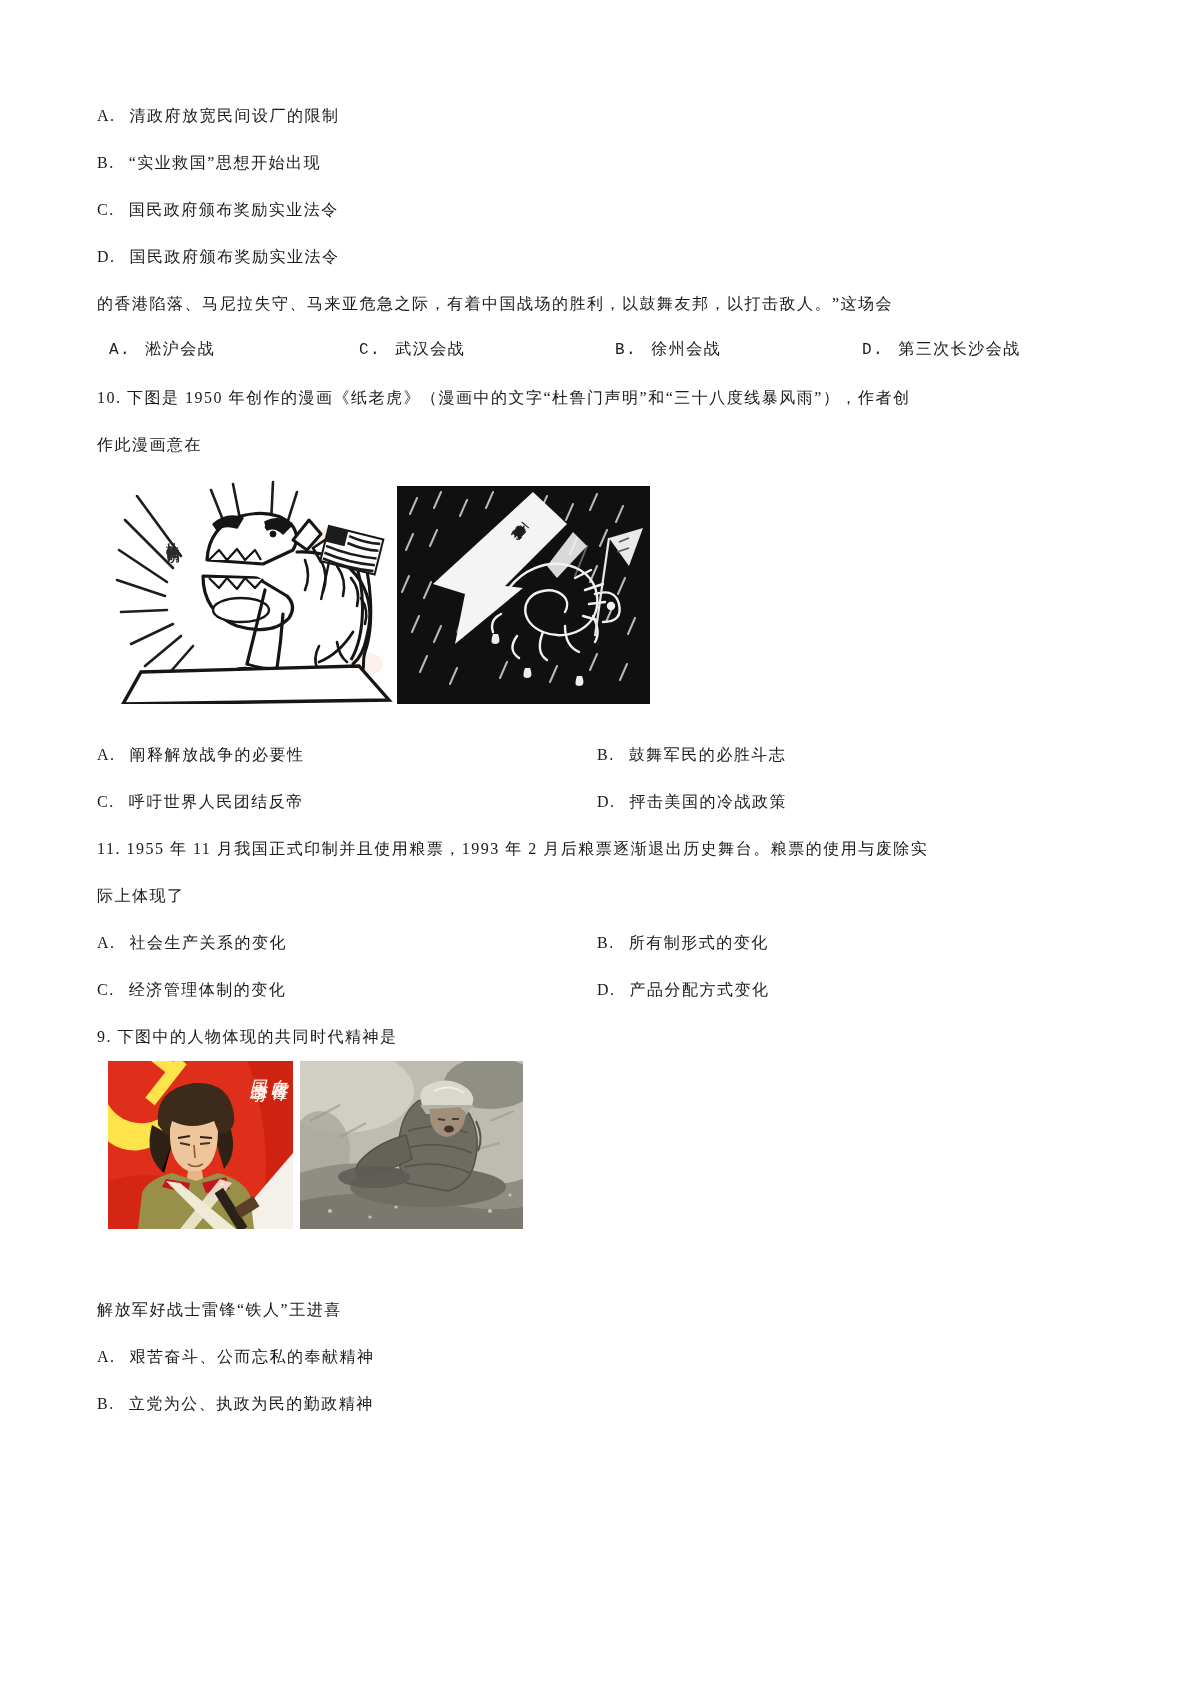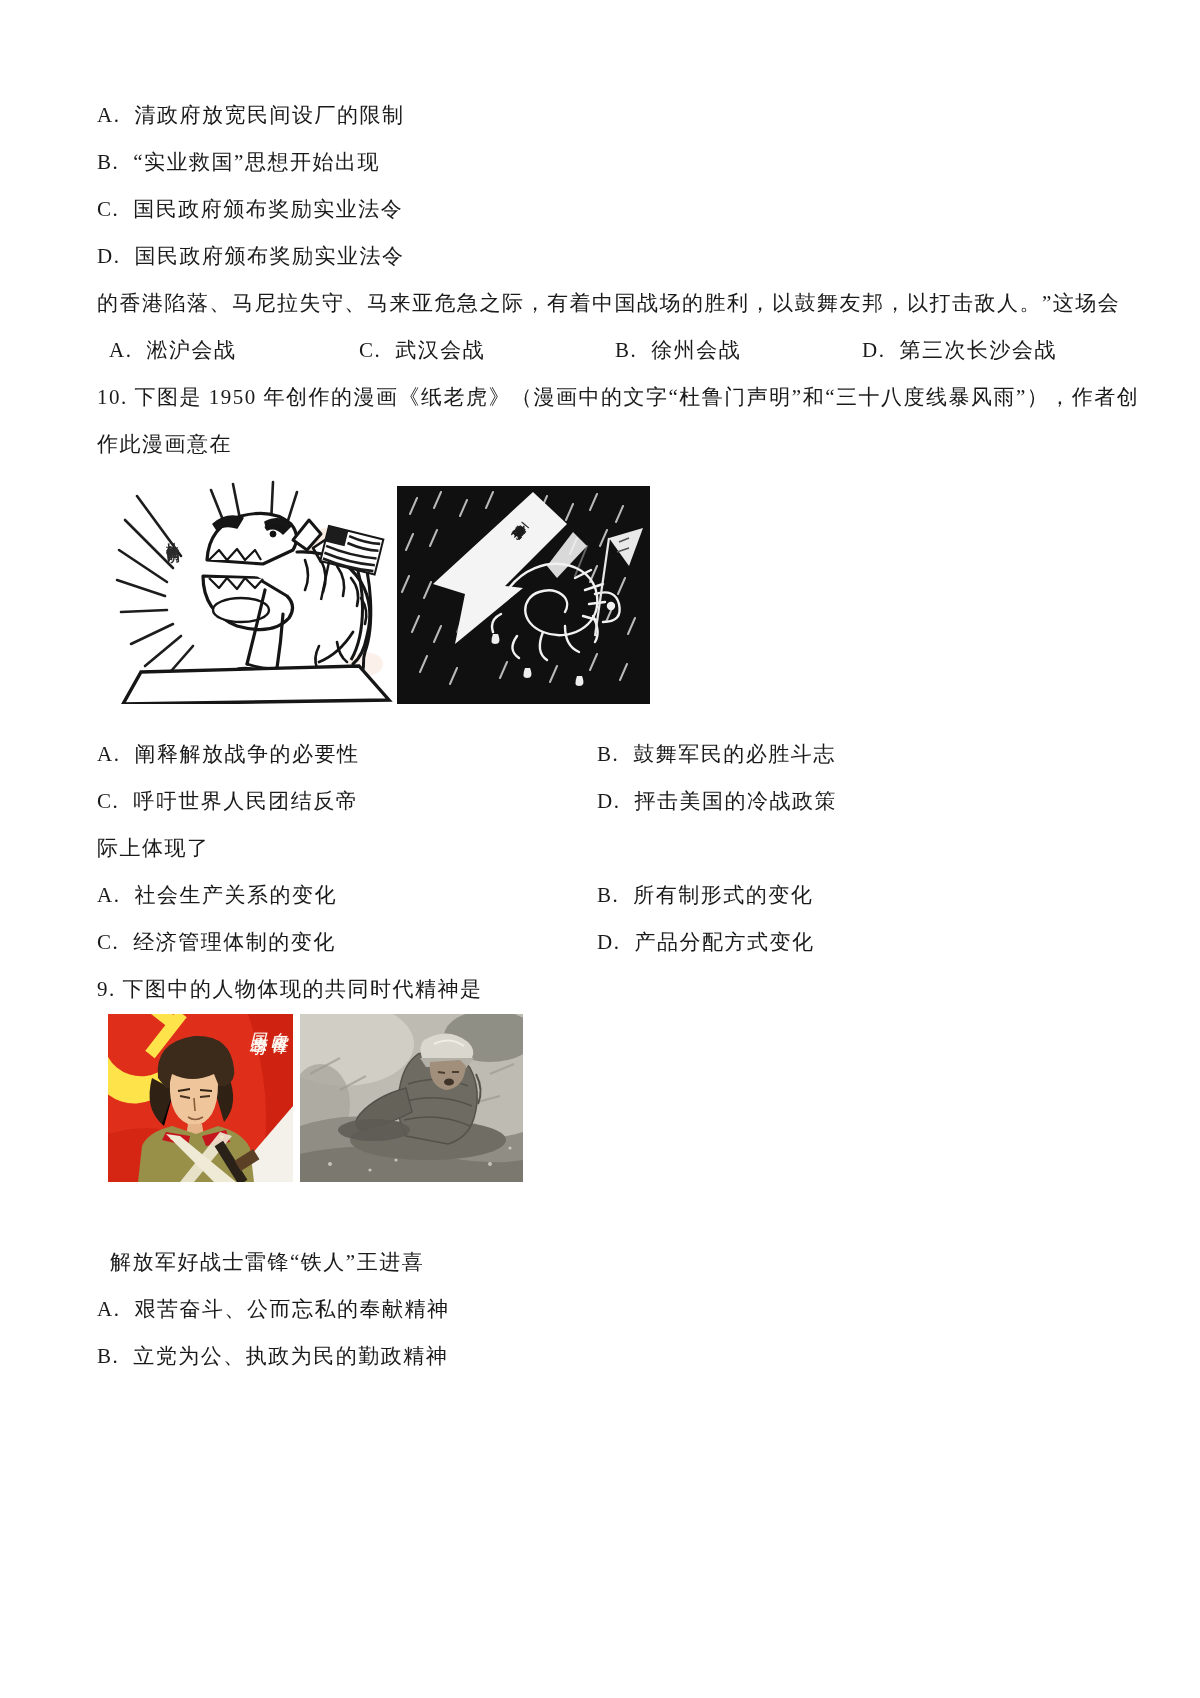--- a/index.html
+++ b/index.html
@@ -1,33 +1,33 @@
 <!DOCTYPE html>
 <html><head>
 <meta charset="utf-8">
 <style>
   html,body{margin:0;padding:0;background:#ffffff;}
   body{width:1200px;height:1698px;overflow:hidden;position:relative;
        font-family:"Liberation Serif","DejaVu Serif",serif;color:#1a1a1a;}
   .content{padding:92px 70px 0 97px;}
-  .tline{height:47px;line-height:47px;font-size:21px;letter-spacing:1.5px;white-space:nowrap;}
+  .tline{height:47px;line-height:47px;font-size:16px;letter-spacing:1.5px;white-space:nowrap;}
   .opt .olabel{display:inline-block;margin-right:14px;}
-  .opts4{display:grid;grid-template-columns:250px 256px 247px 1fr;padding-left:12px;}
+  .opts4{display:grid;grid-template-columns:250px 256px 247px 1fr;padding-left:12px;font-family:Liberation Mono, monospace;}
   .opts2{display:grid;grid-template-columns:500px 1fr;}
   .opts4 .tline,.opts2 .tline{padding-left:0;}
   .cartoon-row{height:240px;margin:-4px 0 27px 18px;display:flex;align-items:flex-end;width:535px;}
   .panel{position:relative;}
   .panel svg{display:block;}
   .vtext{position:absolute;writing-mode:vertical-rl;text-orientation:upright;pointer-events:none;}
   .tiger-words{left:52px;top:68px;height:110px;font-size:13px;color:#2b2b2b;transform:rotate(-6deg);letter-spacing:2px;font-weight:bold;}
   .banner-words{left:84px;top:16px;height:132px;font-size:11px;color:#1c1c1c;transform:rotate(40deg);letter-spacing:1px;font-weight:bold;}
   .photo-row{height:168px;margin:1px 0 0 11px;display:flex;gap:7px;}
   .calligraphy{right:3px;top:6px;height:158px;font-size:16px;line-height:21px;color:#fdfdf6;
                font-style:italic;letter-spacing:3px;text-shadow:0 0 1px rgba(255,255,255,.6);}
-  .caption-line{margin-top:57px;margin-left:13px;}
+  .caption-line{margin-top:57px;}
 </style>
 </head>
 <body>
 
 <div class="content">
 
   <div class="tline opt"><span class="olabel">A.</span><span>清政府放宽民间设厂的限制</span></div>
   <div class="tline opt"><span class="olabel">B.</span><span>“实业救国”思想开始出现</span></div>
   <div class="tline opt"><span class="olabel">C.</span><span>国民政府颁布奖励实业法令</span></div>
   <div class="tline opt"><span class="olabel">D.</span><span>国民政府颁布奖励实业法令</span></div>
@@ -155,20 +155,21 @@
 
   <div class="opts2">
     <div class="tline opt"><span class="olabel">A.</span><span>阐释解放战争的必要性</span></div>
     <div class="tline opt"><span class="olabel">B.</span><span>鼓舞军民的必胜斗志</span></div>
   </div>
   <div class="opts2">
     <div class="tline opt"><span class="olabel">C.</span><span>呼吁世界人民团结反帝</span></div>
     <div class="tline opt"><span class="olabel">D.</span><span>抨击美国的冷战政策</span></div>
   </div>
 
+  <div class="tline">11. 1955 年 11 月我国正式印制并且使用粮票，1993 年 2 月后粮票逐渐退出历史舞台。粮票的使用与废除实</div>
   <div class="tline">际上体现了</div>
   <div class="opts2">
     <div class="tline opt"><span class="olabel">A.</span><span>社会生产关系的变化</span></div>
     <div class="tline opt"><span class="olabel">B.</span><span>所有制形式的变化</span></div>
   </div>
   <div class="opts2">
     <div class="tline opt"><span class="olabel">C.</span><span>经济管理体制的变化</span></div>
     <div class="tline opt"><span class="olabel">D.</span><span>产品分配方式变化</span></div>
   </div>
 

